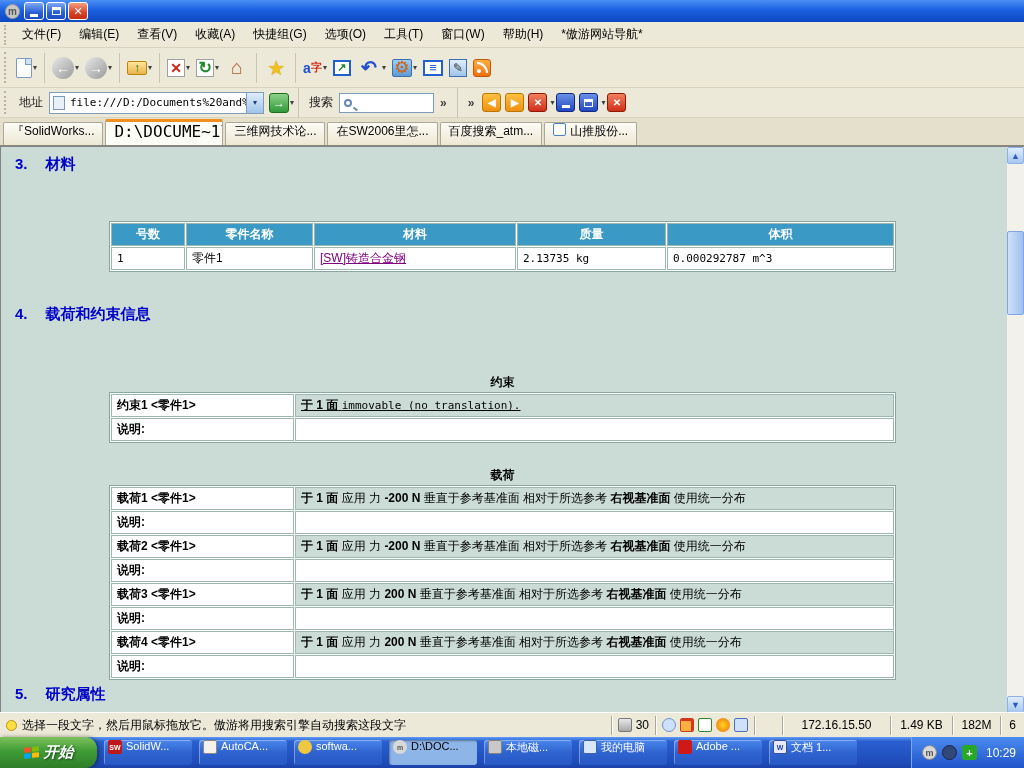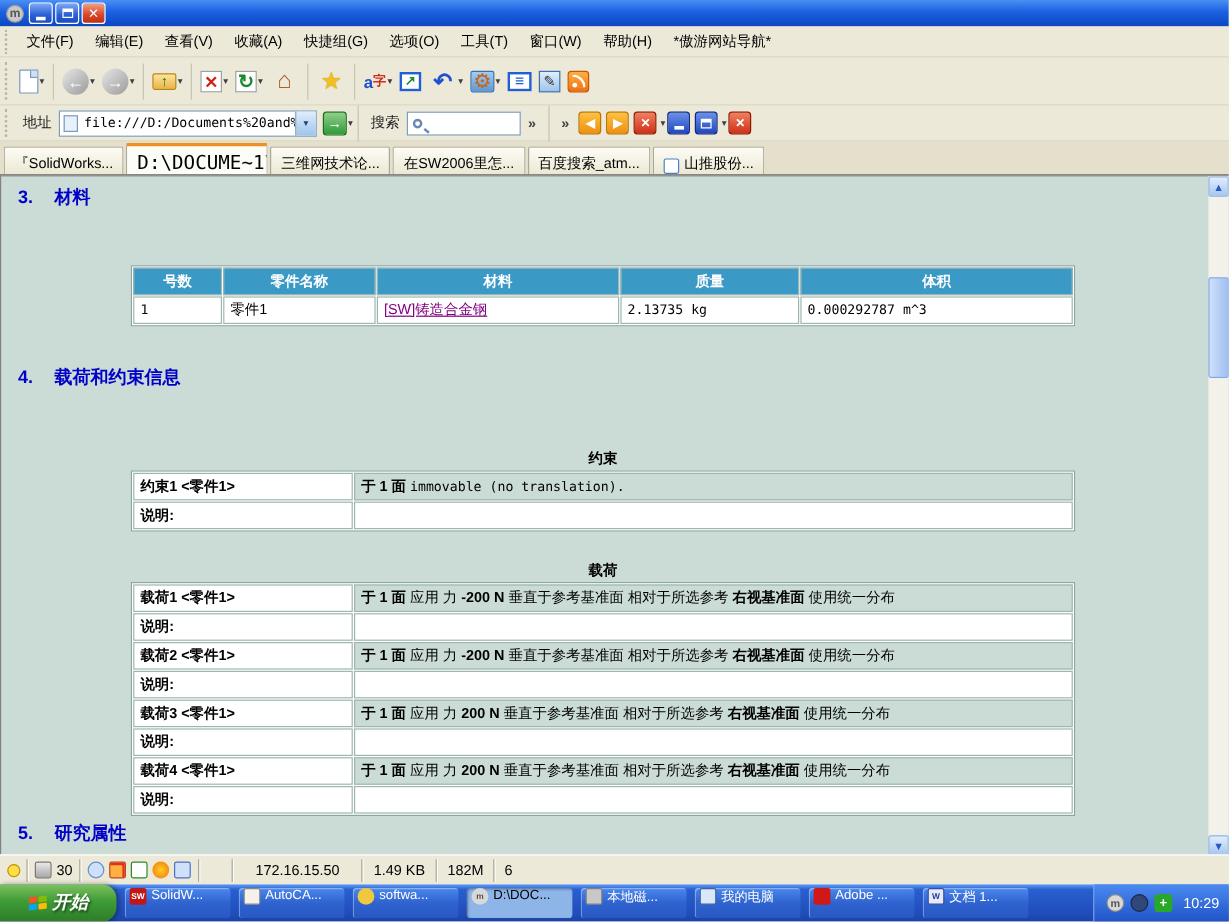--- a/index.html
+++ b/index.html
@@ -101,21 +101,21 @@
     font-weight:bold; display:flex; align-items:center; justify-content:center; border:1px solid #b87800;
     background:linear-gradient(#ffc040,#f09010); }
   .navsq.red { background:linear-gradient(#f08060,#d03018); border-color:#901800; }
   .navsq.blue { background:linear-gradient(#6a90e8,#2048c0); border-color:#102880; }
   .navminline { width:8px; height:3px; background:#fff; margin-top:7px; }
   .navrestore { width:9px; height:8px; border:1px solid #fff; border-top-width:3px; }
 
   
   #tabbar { top:118px; height:28px; background:#e4e0cc; display:flex; align-items:flex-end;
     padding-left:3px; border-bottom:1px solid #8a887c; }
-  .tab { height:23px; display:flex; align-items:flex-end; padding:0 8px; margin-right:2px;
+  .tab { height:23px; display:flex; align-items:flex-start; padding:0 8px; margin-right:2px;
     background:linear-gradient(#fdfcf5,#ece8d4); border:1px solid #aca899; border-bottom:none;
     border-radius:2px 2px 0 0; font-size:12px; white-space:nowrap; max-width:118px; overflow:hidden; }
   .tab.active { height:26px; background:#fdfdf8; border-top:3px solid #f09020; font-weight:normal; }
   .tabicon { width:13px; height:13px; border-radius:2px; background:#fff; border:1px solid #4a80c8;
     color:#2050c0; font-size:9px; display:flex; align-items:center; justify-content:center; margin-right:4px; }
 
   
   #content { top:146px; height:566px; background:#cbdcd7;
     border-left:1px solid #848284; border-top:1px solid #848284; }
   .sec-head { position:absolute; left:14px; color:#0000c8; font-size:15px; font-weight:bold; }
@@ -388,21 +388,21 @@
 
     <div class="sec-head" style="top:158px;">
       <span class="num">4.</span><span>载荷和约束信息</span>
     </div>
 
     <div class="tbl-caption" style="top:227px;">约束</div>
     <table class="rpt" style="top:245px;">
       <tbody>
           <tr>
         <td class="labelcell" style="width:183px;">约束1 &lt;零件1&gt;</td>
-        <td style="background:#cbdcd7;"><span class="bold">于 1 面</span> <span class="mono">immovable (no translation).</span></td>
+        <td style="background:#cbdcd7;text-decoration:underline;"><span class="bold">于 1 面</span> <span class="mono">immovable (no translation).</span></td>
       </tr>
       <tr>
         <td class="notelabel">说明:</td>
         <td></td>
       </tr>
     </tbody>
       </table>
 
     <div class="tbl-caption" style="top:320px;">载荷</div>
     <table class="rpt" style="top:338px;">
@@ -448,20 +448,21 @@
 
     <div id="vscroll">
       <div class="sbtn" style="top:0;">▲</div>
       <div id="sthumb"></div>
       <div class="sbtn" style="bottom:0;">▼</div>
     </div>
   </div>
 
   <div id="statusbar" class="band">
     <div class="bulb"></div>
+    <div id="statustip">选择一段文字，然后用鼠标拖放它。傲游将用搜索引擎自动搜索这段文字</div>
     <div class="sseg">
       <div class="sico trash"></div>
       <span>30</span>
     </div>
     <div class="sseg">
       <div class="sico loop"></div>
       <div class="sico blocker"></div>
       <div class="sico fwd"></div>
       <div class="sico sun"></div>
       <div class="sico edit"></div>

